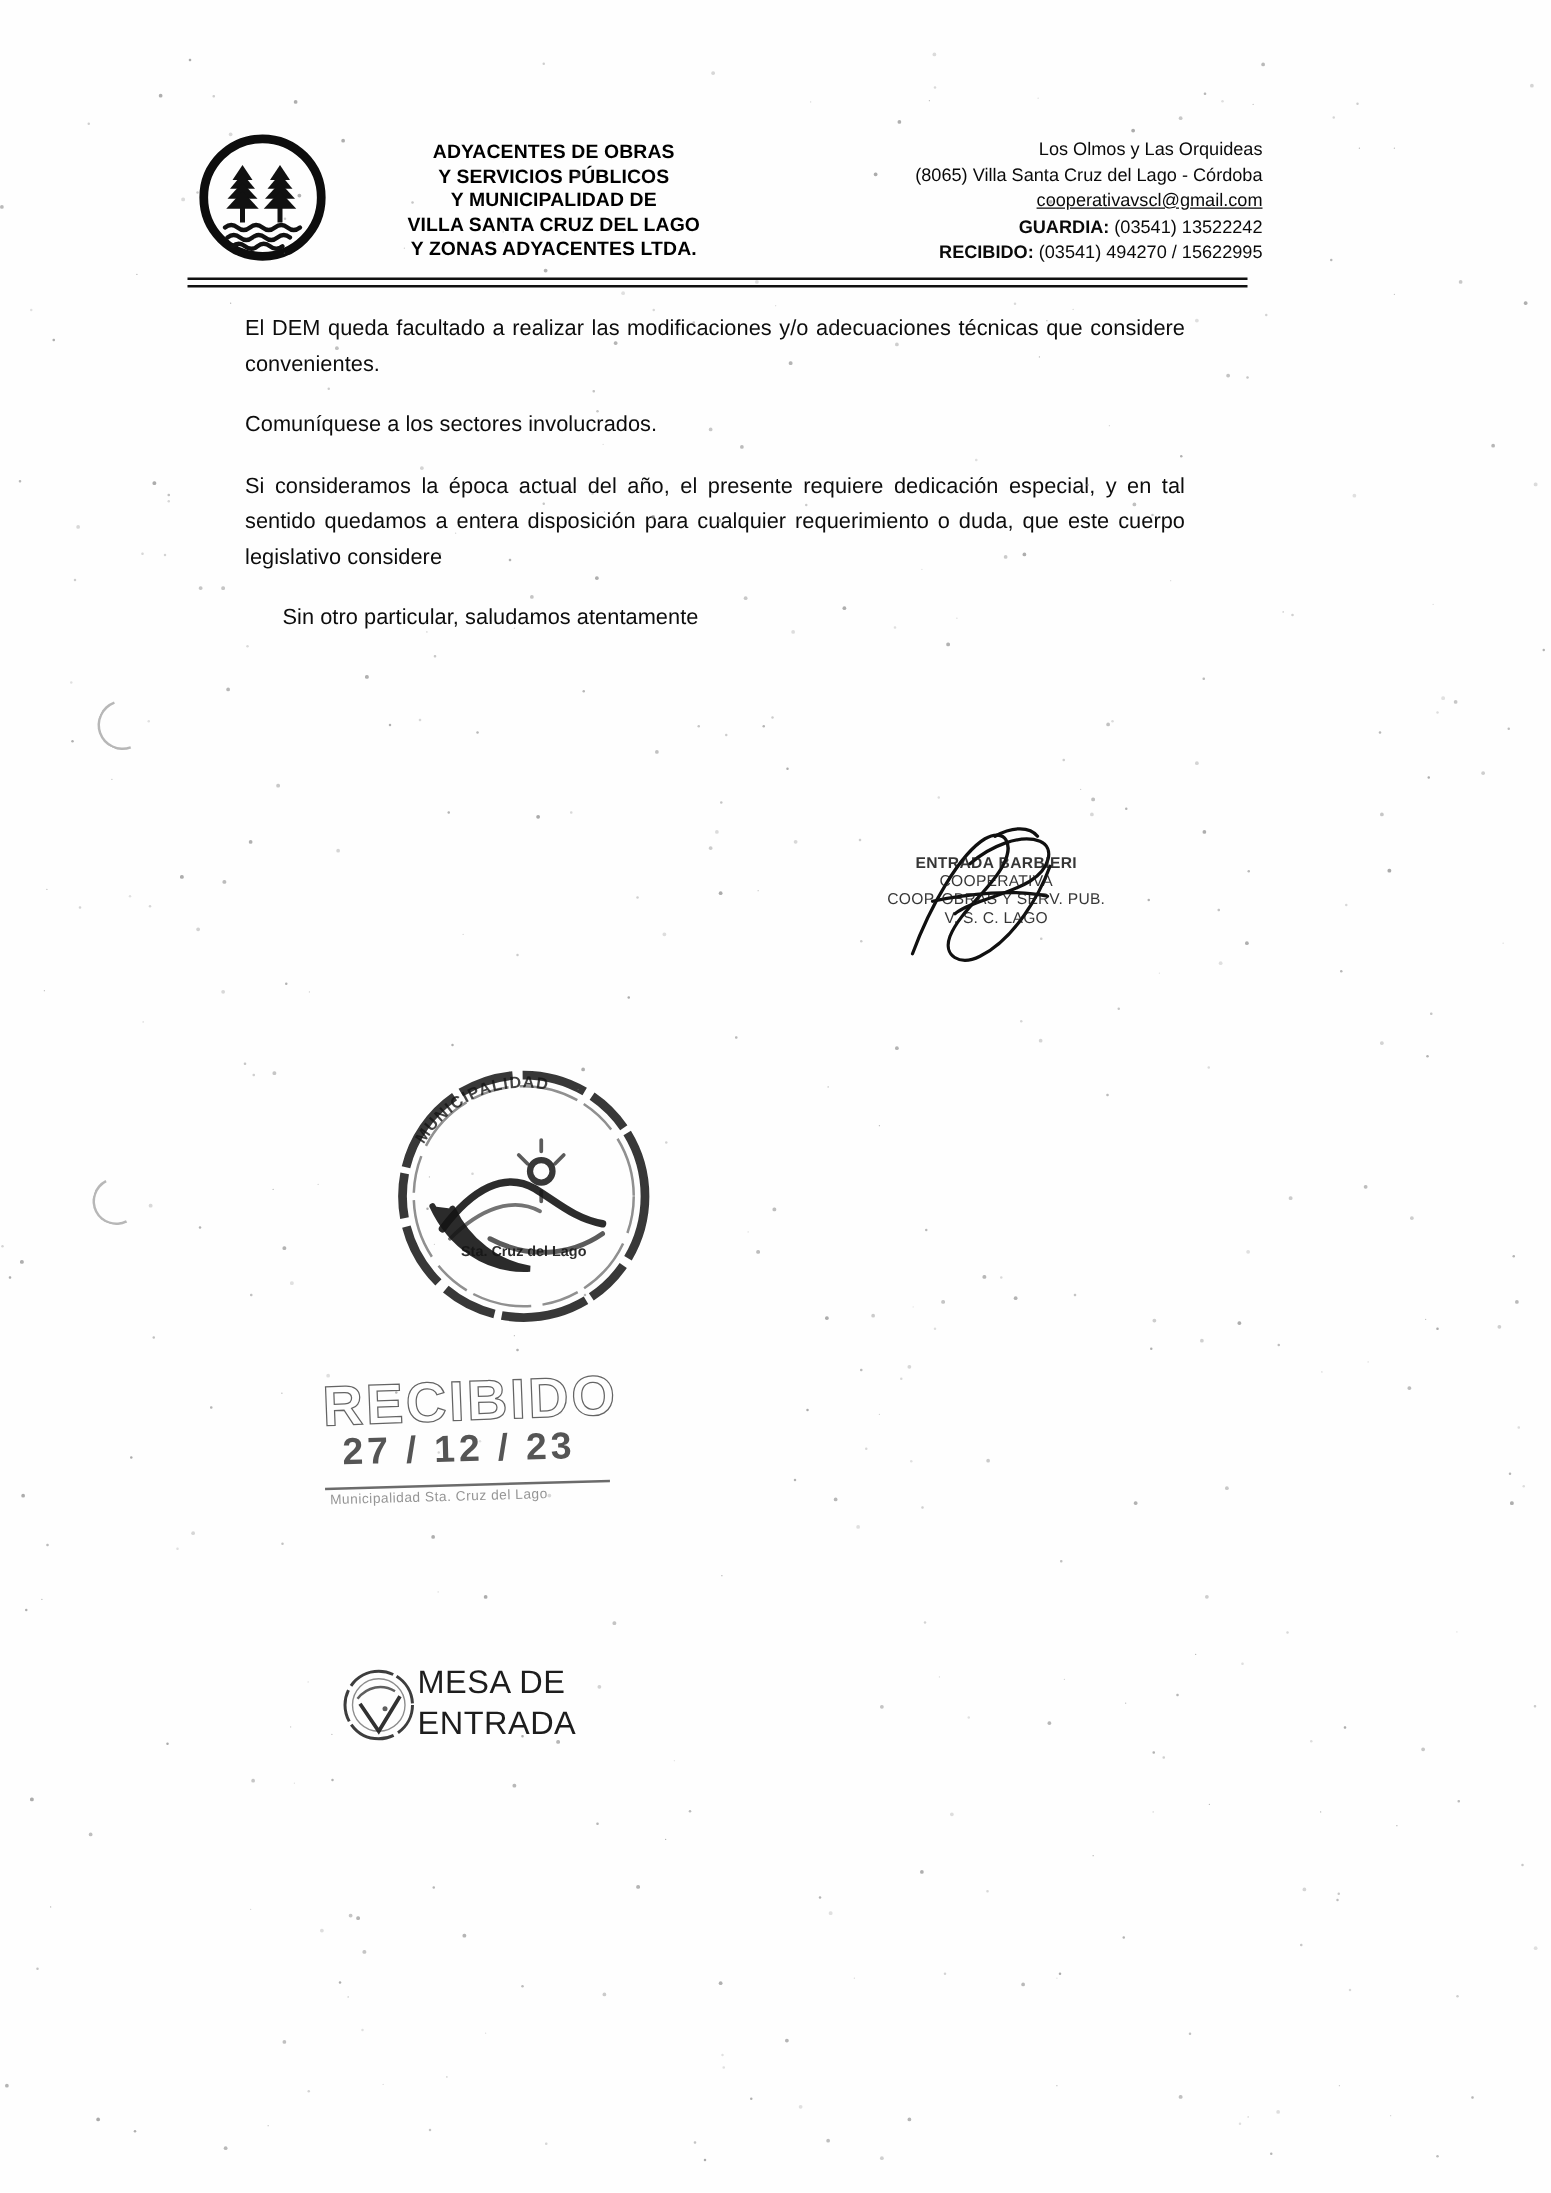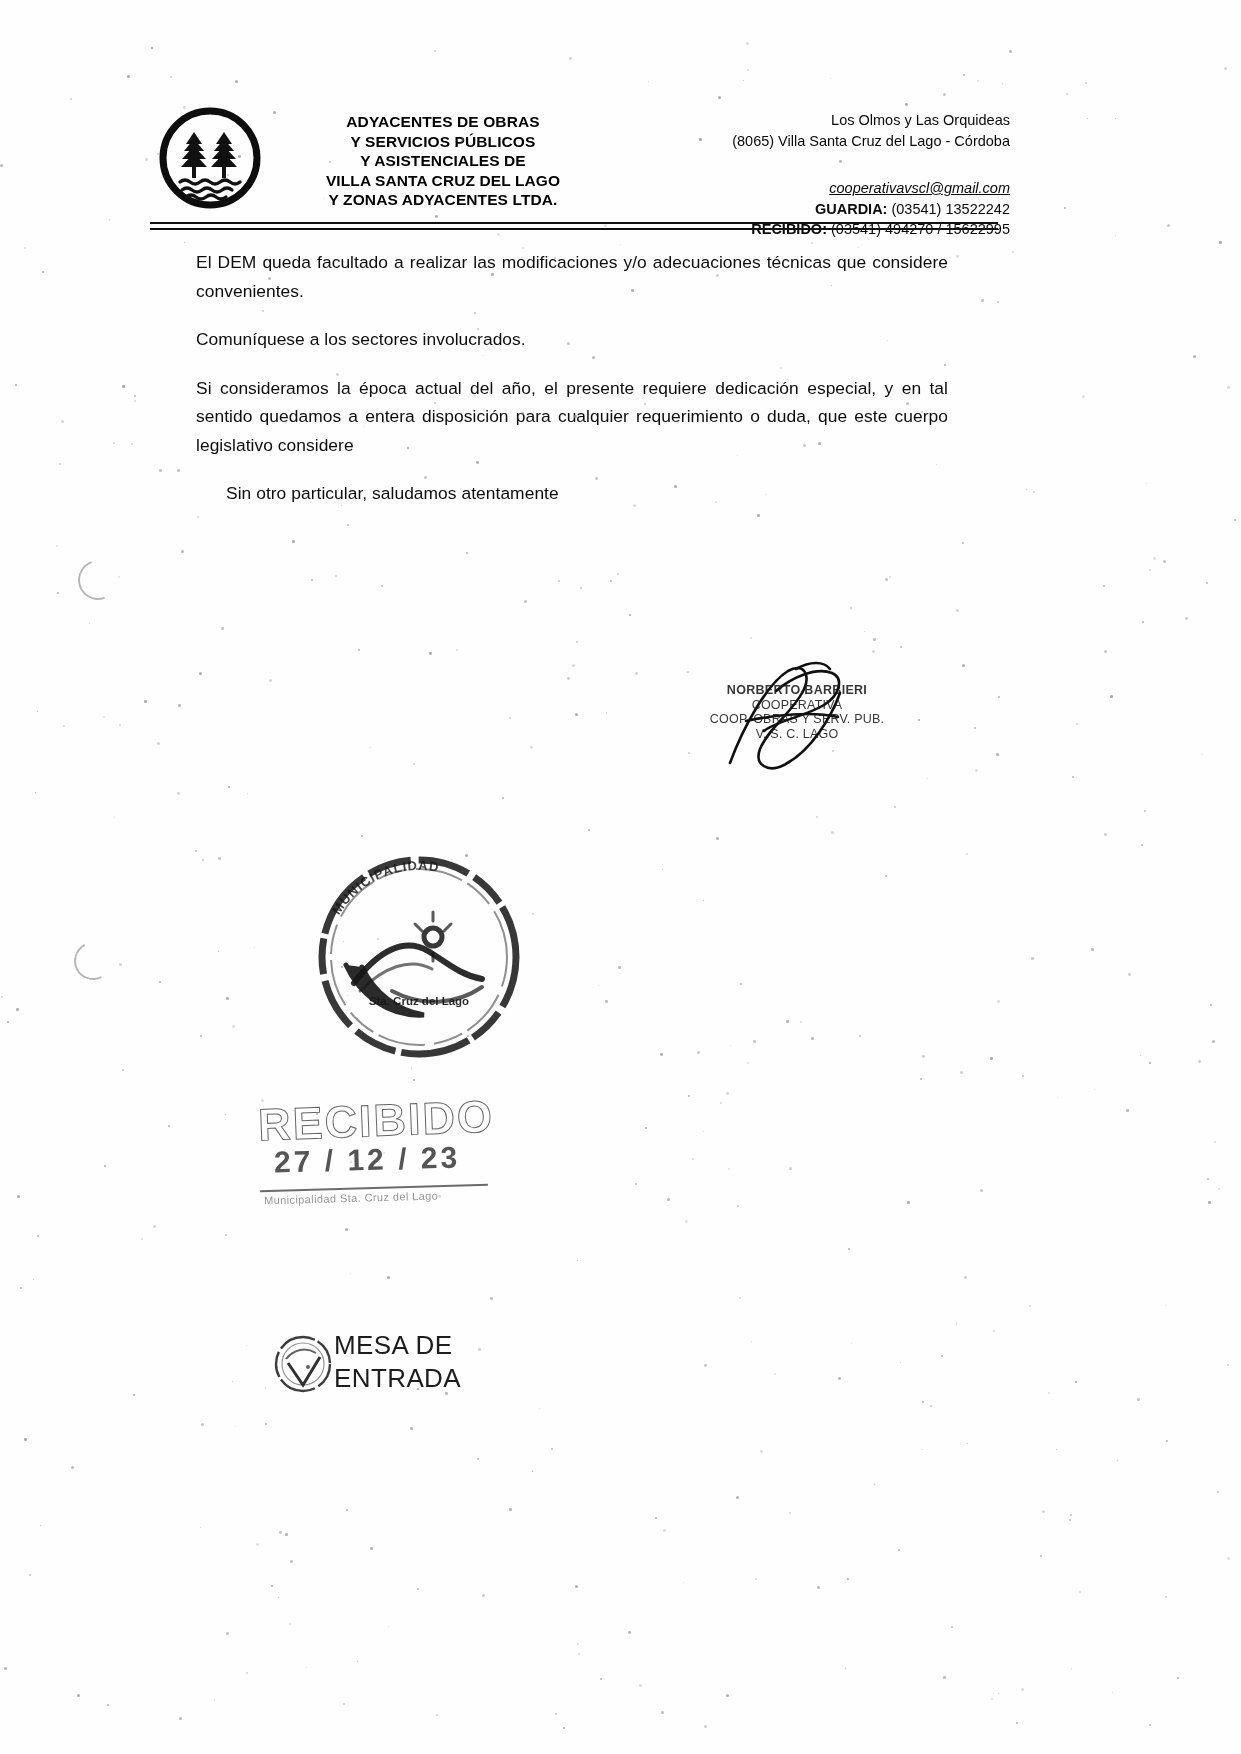--- a/index.html
+++ b/index.html
@@ -65,23 +65,21 @@
     position: absolute;
     right: 0px;
     top: 12px;
     width: 420px;
     text-align: right;
     font-size: 14.5px;
     line-height: 20.5px;
     color: #0a0a0a;
   }
   #contact .mail {
-    font-style: italic;
     text-decoration: underline;
-    margin-top: 27px;
   }
   #contact .lbl { font-weight: bold; }
 
   
   #rule-top {
     position: absolute;
     left: 150px;
     top: 222px;
     width: 848px;
     height: 0;
@@ -283,21 +281,21 @@
           <path d="M22 76 q5 -4 10 0 q5 4 10 0 q5 -4 10 0 q5 4 10 0 q5 -4 10 0 q5 4 10 0"></path>
           <path d="M24 84 q5 -4 10 0 q5 4 10 0 q5 -4 10 0 q5 4 10 0 q5 -4 10 0"></path>
           <path d="M28 91 q5 -4 10 0 q5 4 10 0 q5 -4 10 0 q5 4 10 0"></path>
         </g>
       </svg>
     </div>
 
     <div id="coop-name">
       <div>ADYACENTES DE OBRAS</div>
       <div>Y SERVICIOS PÚBLICOS</div>
-      <div>Y ASISTENCIALES DE</div>
+      <div>Y MUNICIPALIDAD DE</div>
       <div>VILLA SANTA CRUZ DEL LAGO</div>
       <div>Y ZONAS ADYACENTES LTDA.</div>
     </div>
 
     <div id="contact">
       <div>Los Olmos y Las Orquideas</div>
       <div>(8065) Villa Santa Cruz del Lago - Córdoba</div>
       <div class="mail">cooperativavscl@gmail.com</div>
       <div>
         <span class="lbl">GUARDIA:</span>
@@ -323,21 +321,21 @@
   <div id="signature-block">
     <svg id="sig-scribble" viewBox="0 0 250 120" aria-hidden="true">
       <g fill="none" stroke="#101010" stroke-width="2.6" stroke-linecap="round" stroke-linejoin="round">
         <path d="M58 108 C72 70 96 28 116 16 C132 7 140 20 130 38 C120 57 96 74 88 94 C82 110 96 118 112 110 C140 96 160 60 168 38"></path>
         <path d="M104 36 C120 22 144 12 160 18 C172 23 168 40 152 50 C132 62 104 66 92 76"></path>
         <path d="M74 66 C102 60 140 56 166 62"></path>
         <path d="M124 14 C138 6 152 6 158 14"></path>
       </g>
     </svg>
     <div id="sig-stamp">
-      <div class="nm">NORBERTO BARBIERI</div>
+      <div class="nm">ENTRADA BARBIERI</div>
       <div>COOPERATIVA</div>
       <div>COOP. OBRAS Y SERV. PUB.</div>
       <div>V. S. C. LAGO</div>
     </div>
   </div>
 
   <div id="muni-stamp">
     <svg width="238" height="220" viewBox="0 0 238 220" aria-hidden="true">
       <defs>
         <path id="arcTop" d="M26 118 A93 93 0 0 1 212 118"></path>

